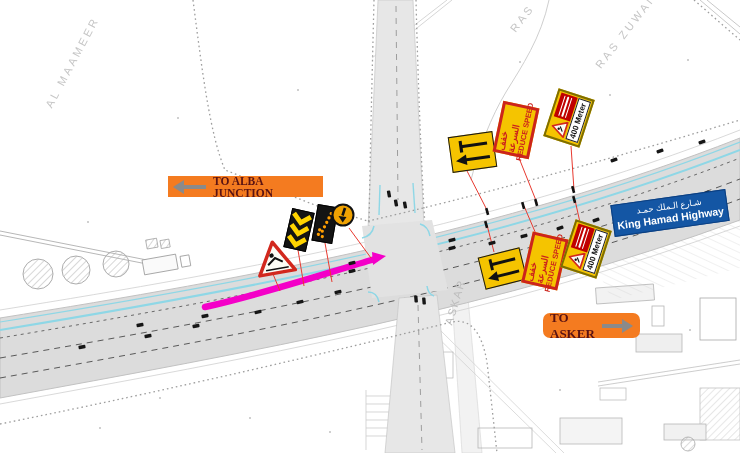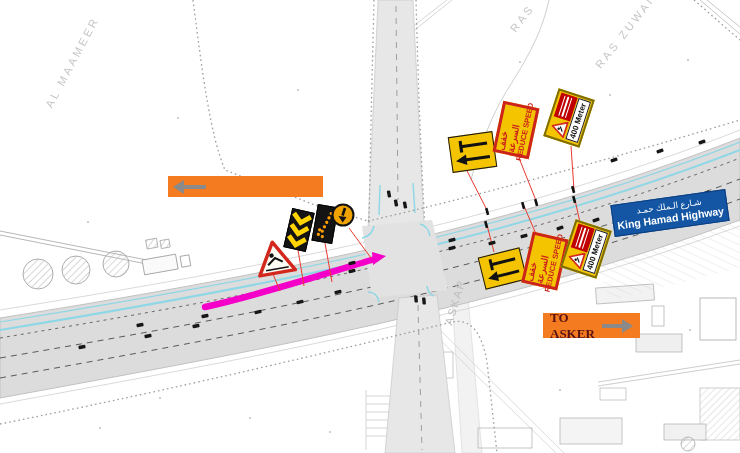--- a/index.html
+++ b/index.html
@@ -13,21 +13,21 @@
   #lbl-almaameer{left:72px;top:62px;transform:translate(-50%,-50%) rotate(-62deg);}
   #lbl-ras{left:522px;top:18px;transform:translate(-50%,-50%) rotate(-52deg);}
   #lbl-raszuwaid{left:628px;top:28px;transform:translate(-50%,-50%) rotate(-52deg);}
   #lbl-askar{left:455px;top:302px;transform:translate(-50%,-50%) rotate(-73deg);letter-spacing:2px;color:#BDBDBD;}
 
   
   .banner{position:absolute;background:var(--accent_orange);display:flex;align-items:center;
           box-sizing:border-box;font-family:"Liberation Serif",serif;font-weight:bold;
           color:var(--banner_text);}
   #banner-alba{left:168px;top:176px;width:155px;height:21px;font-size:11.5px;gap:7px;padding:0 5px;}
-  #banner-asker{left:543px;top:313px;width:97px;height:25px;font-size:13px;gap:6px;padding:0 7px;}
+  #banner-asker{left:543px;top:313px;width:97px;height:25px;font-size:13px;gap:6px;padding:0 7px;border-radius:7px;}
   .arr{position:relative;height:4px;background:var(--arrow_gray);flex:0 0 auto;}
   .arr.left{width:22px;margin-left:11px;}
   .arr.left::before{content:"";position:absolute;left:-11px;top:-5px;
       border:7px solid transparent;border-left:none;border-right:11px solid var(--arrow_gray);}
   .arr.right{width:20px;margin-right:11px;}
   .arr.right::after{content:"";position:absolute;right:-11px;top:-5px;
       border:7px solid transparent;border-right:none;border-left:11px solid var(--arrow_gray);}
 
   
   #bluesign{position:absolute;left:612px;top:197px;width:116px;height:32px;
@@ -247,20 +247,21 @@
       </g>
   </svg>
 
   <div class="maplabel" id="lbl-almaameer">AL MAAMEER</div>
   <div class="maplabel" id="lbl-ras">RAS</div>
   <div class="maplabel" id="lbl-raszuwaid">RAS ZUWAID</div>
   <div class="maplabel" id="lbl-askar">ASKAR</div>
 
   <div class="banner" id="banner-alba">
     <span class="arr left"></span>
+    <span>TO ALBA JUNCTION</span>
   </div>
   <div class="banner" id="banner-asker">
     <span>TO ASKER</span>
     <span class="arr right"></span>
   </div>
 
   <div id="bluesign">
     <span class="ar">شـارع الـملك حمـد</span>
     <span class="en">King Hamad Highway</span>
   </div>

